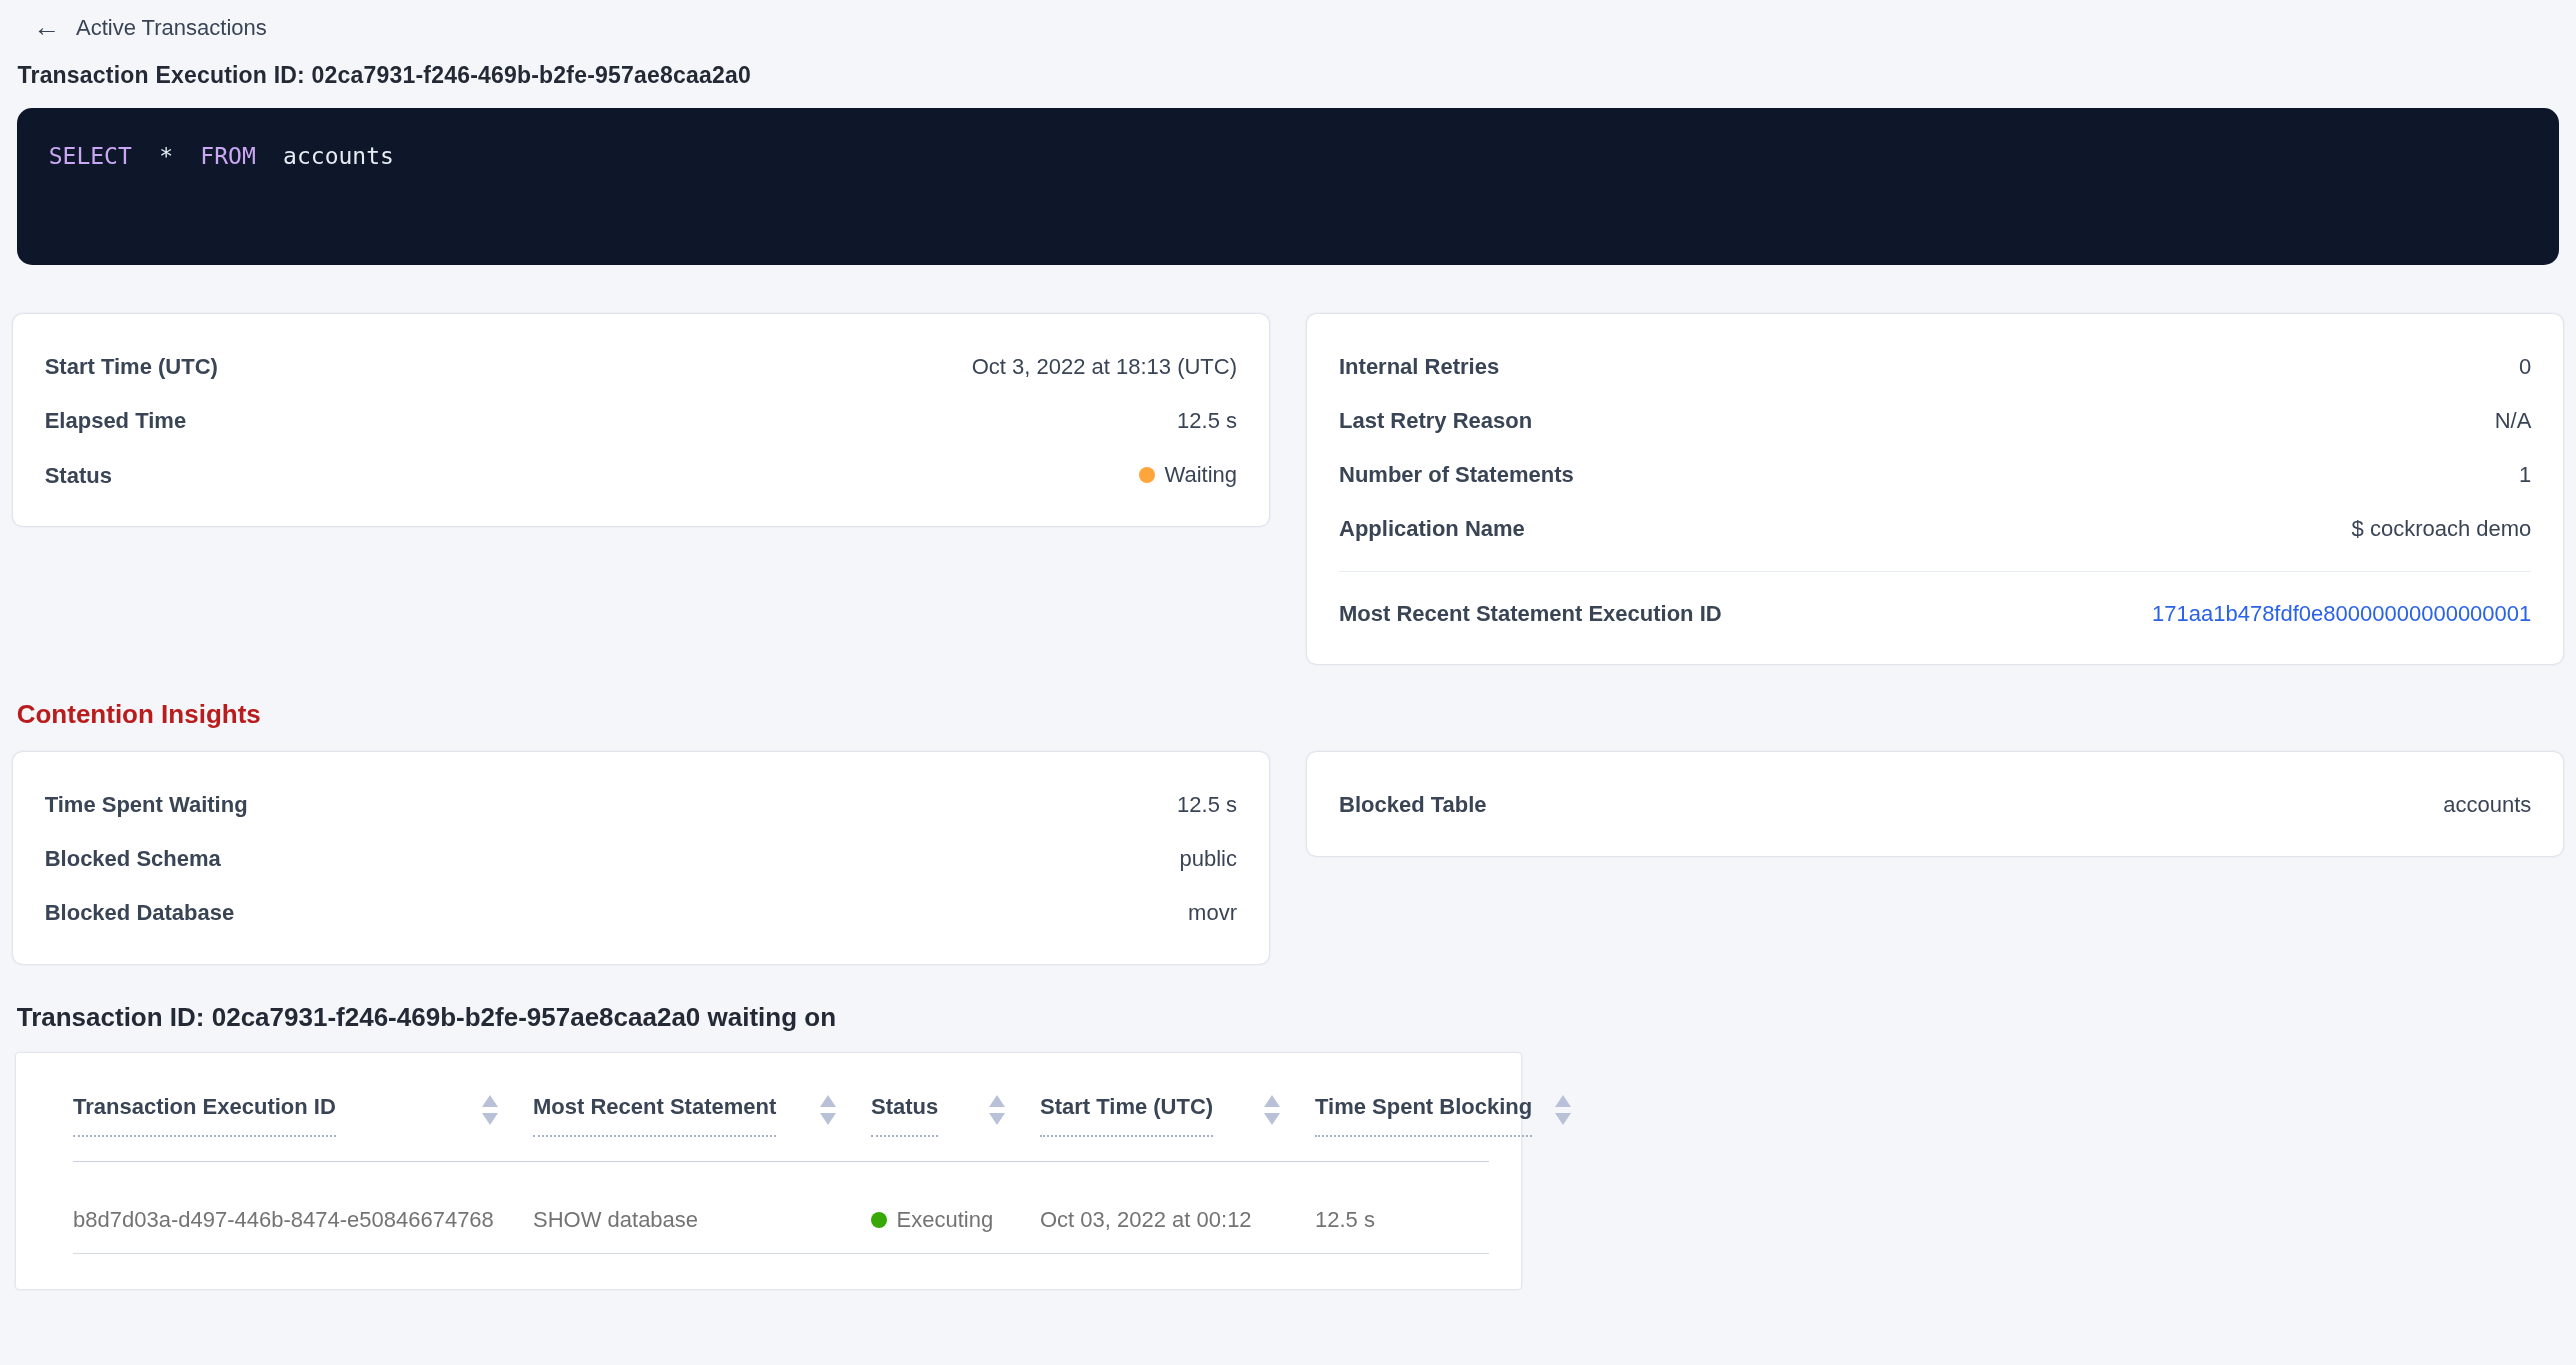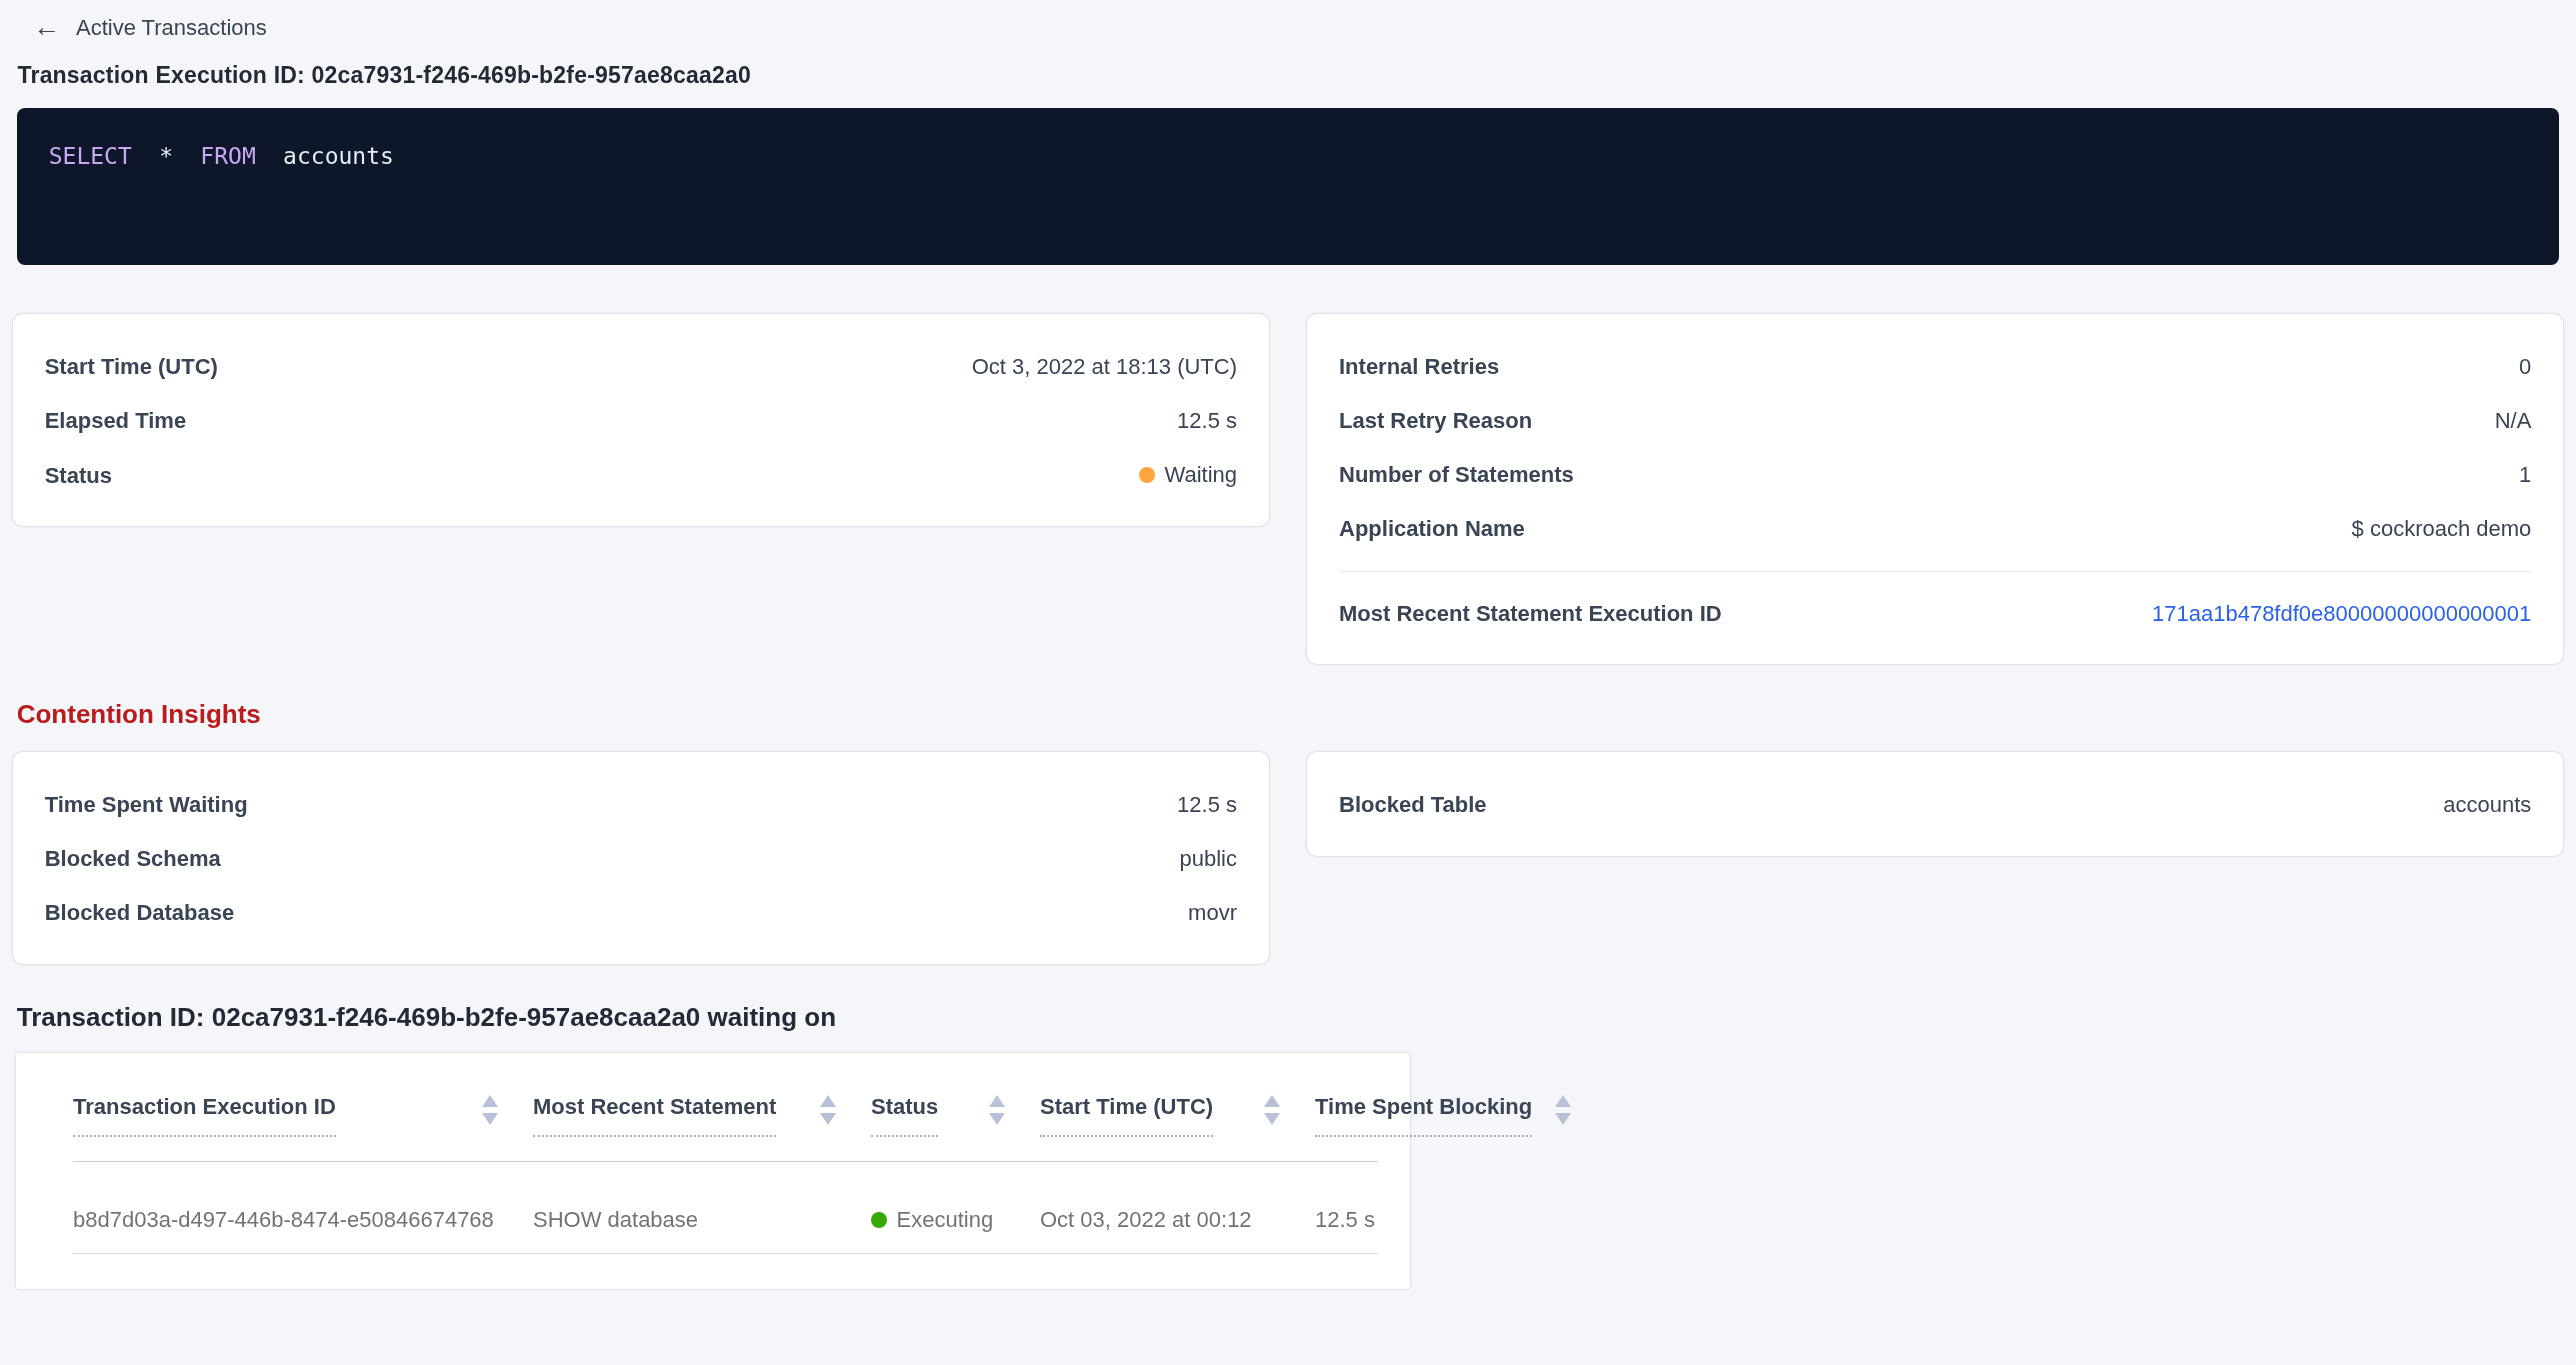--- a/index.html
+++ b/index.html
@@ -14,21 +14,21 @@
     padding:14.3px 0 0 33px;
     font-size:22px; color:#394455; cursor:pointer; width:fit-content;
   }
   .breadcrumb .arrow{ font-size:27px; line-height:27px; color:#394455; }
   .page-title{
     margin:20.7px 17.5px 0;
     font-size:23px; font-weight:700; color:#242a35; letter-spacing:0.2px;
   }
   .code-block{
     margin:19px 16.7px 0;
-    height:157px; border-radius:8px;
+    height:157px; border-radius:15px;
     background:#0d1729;
     padding:35px 32px;
     font-family:"DejaVu Sans Mono","Liberation Mono",monospace;
     font-size:23px;
   }
   .tok{ margin-right:13.5px; }
   .tok:last-child{ margin-right:0; }
   .tok-kw{ color:#c9a7f2; }
   .tok-plain{ color:#e7ecf3; }
   .cards-row{
@@ -56,21 +56,21 @@
     margin:35px 0 0 16.7px;
     font-size:26px; font-weight:700; color:#b91c1c;
   }
   .cards-row.second{ margin-top:22px;justify-content:center; }
   .waiting-heading{
     margin:38px 0 0 16.7px;
     font-size:26px; font-weight:700; color:#242a35;
   }
   .table-panel{
     margin:20.7px 0 0 16px;
-    width:1394px;
+    width:1505px;
     background:#ffffff; border-radius:3.2px;
     box-shadow:0 0 2.4px rgba(67,90,111,0.30);
     padding:0 32px 35px 57px;
   }
   .tgrid{ display:grid; grid-template-columns:460px 338px 169px 275px 291px; }
   .thead-wrap{ padding-top:41px; border-bottom:1.6px solid #c9cfdd; padding-bottom:24px; }
   .th{
     display:flex; align-items:center; justify-content:space-between;
     padding-right:35px; cursor:pointer;
   }

